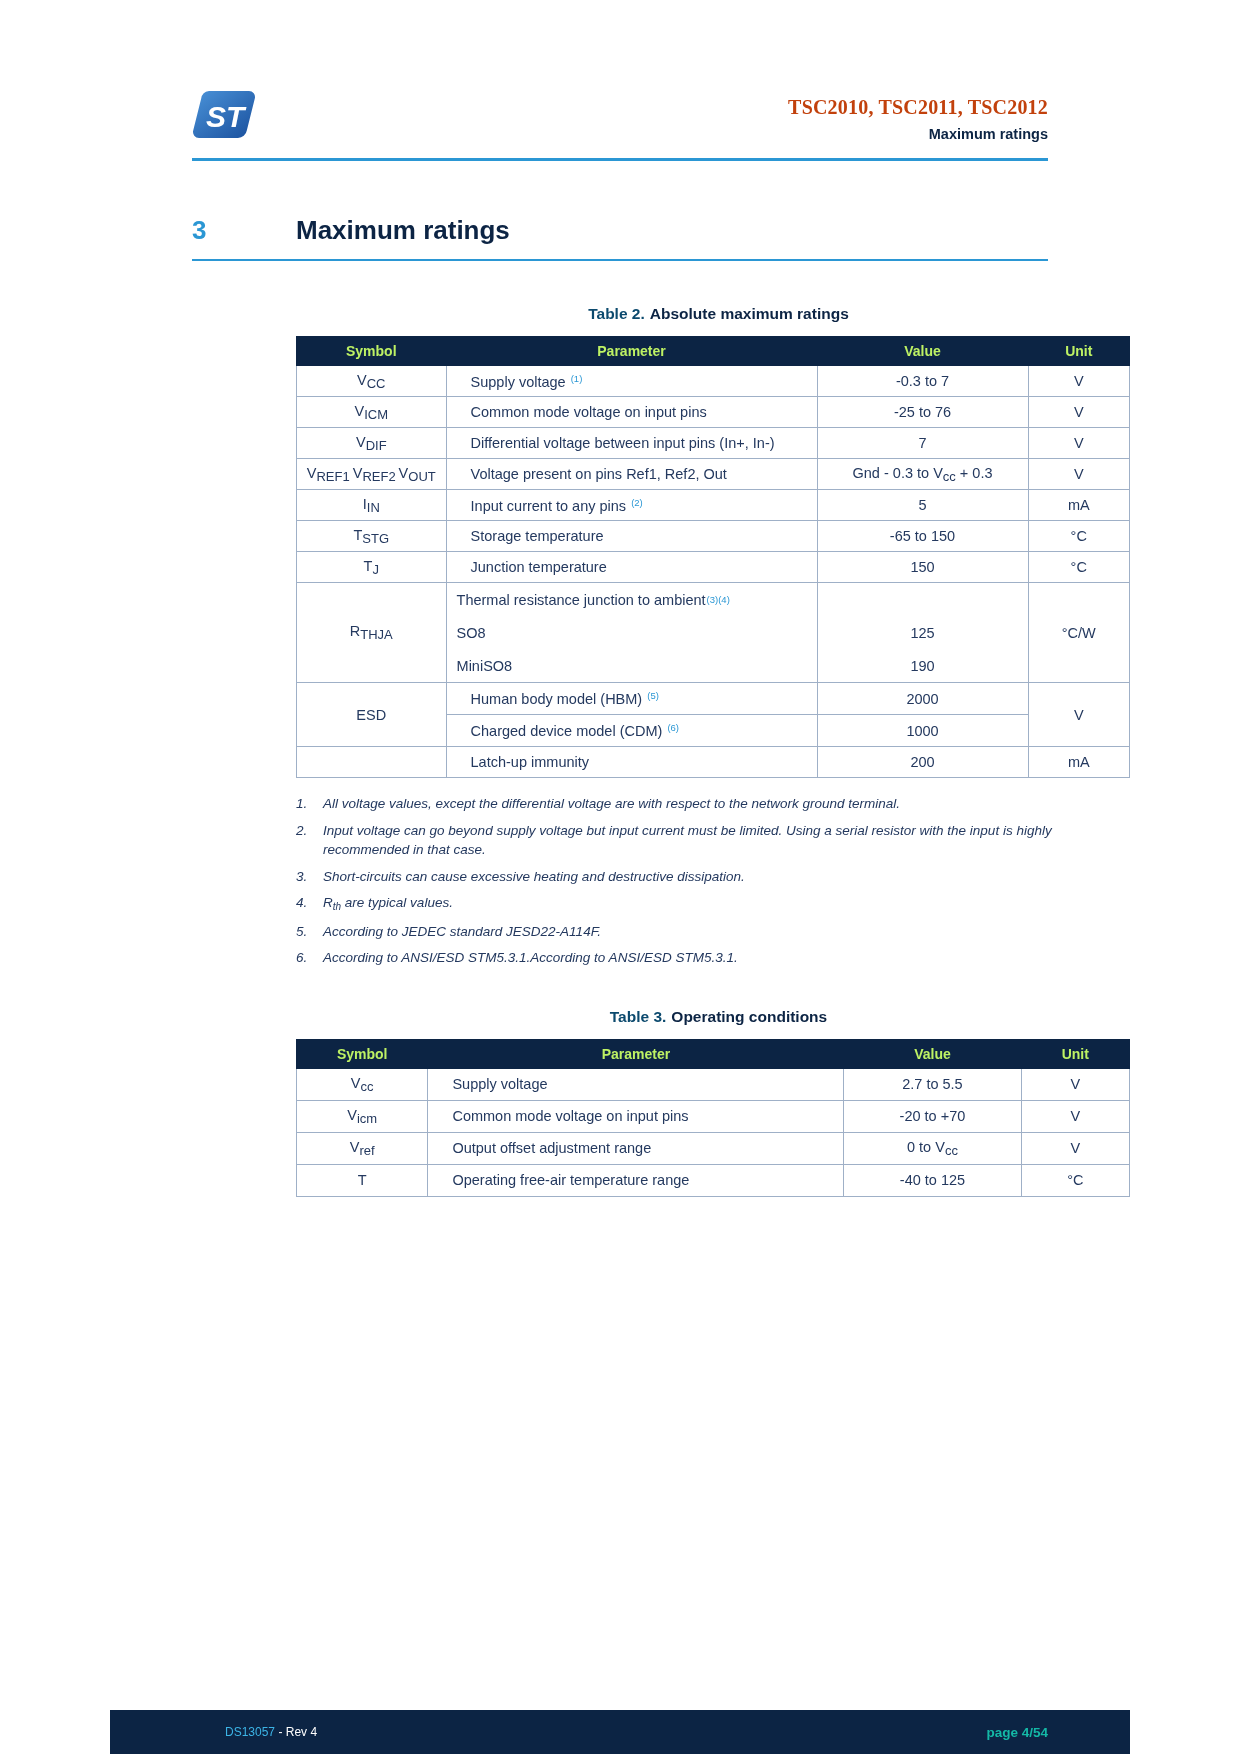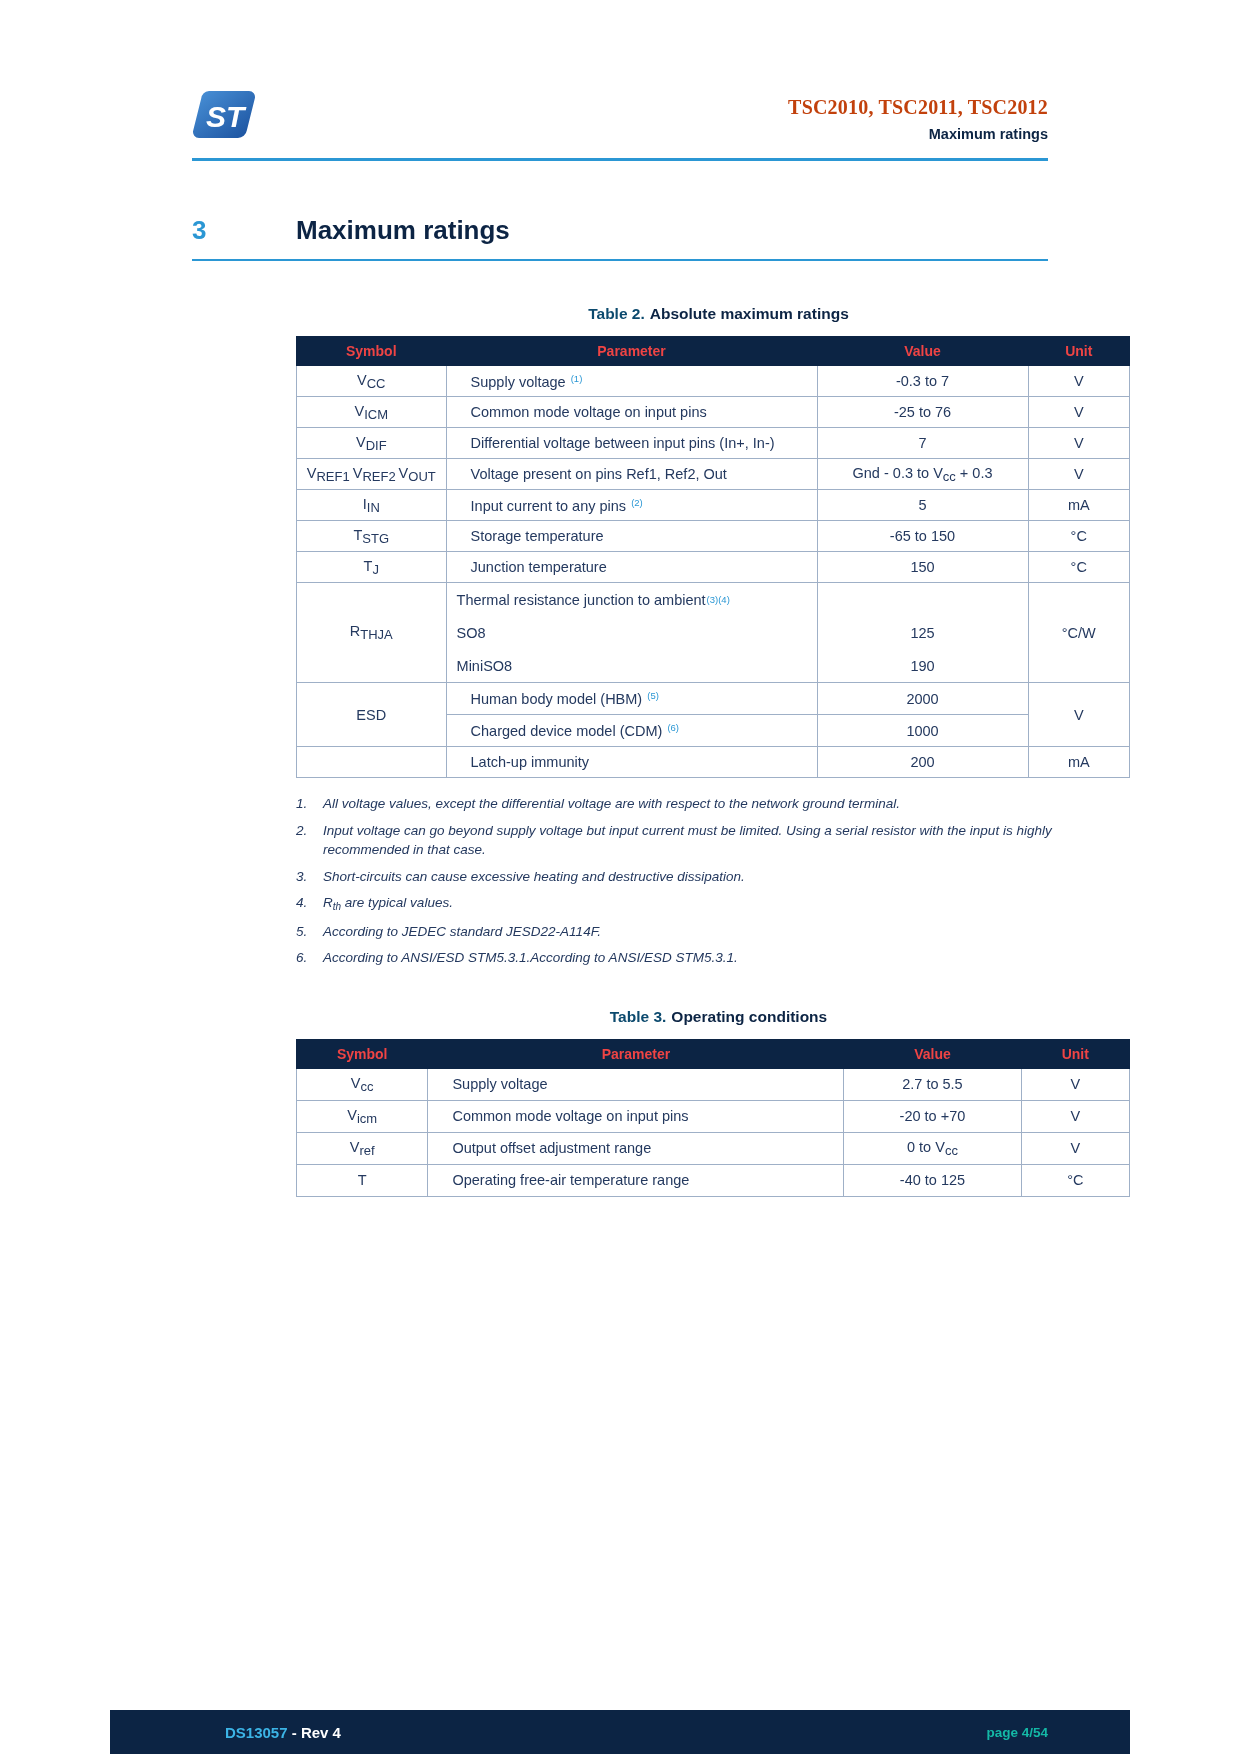--- a/index.html
+++ b/index.html
@@ -33,21 +33,21 @@
   
   .tbl-caption {
     margin:44px 0 13px 186px; width:845px;
     text-align:center; font-size:15.5px; font-weight:bold; color:#0c2444;
   }
   .tbl-caption .tlabel { color:#0c4a6e; margin-right:5px;margin-top:19px; }
 
   
   table { border-collapse:collapse; margin-left:186px; table-layout:fixed; }
   th {
-    background:#0c2444; color:#ef4444;
+    background:#0c2444; color:#bef264;
     font-size:14px; font-weight:bold; height:29px;
     border:1px solid #0c2444; text-align:center;
   }
   td {
     border:1px solid #9fb0c7;
     font-size:14.5px; color:#24395f;
     height:31px; vertical-align:middle;
   }
   td.c-sym, td.c-val, td.c-unit { text-align:center; }
   td.c-par { text-align:left; padding-left:24px; padding-right:8px; }
@@ -67,21 +67,21 @@
   .note .txt { flex:1; }
   .note sub { font-size:10px; }
 
   
   .footer-bar {
     position:absolute; left:0; right:0; bottom:0; height:44px;
     background:#0c2444;
     display:flex; justify-content:space-between; align-items:center;
     padding:0 82px;
   }
-  .footer-left { font-size:15px; font-weight:bold; color:#ffffff;padding-left:33px; }
+  .footer-left { font-size:12px; font-weight:normal; color:#ffffff;padding-left:33px; }
   .footer-left .doc { color:#3cb4e6; }
   .footer-right { font-size:13.5px; font-weight:bold; color:#14b8a6; }
 </style>
 </head>
 <body>
 
 <div class="page">
 
   <div class="hdr">
     <div class="logo">

